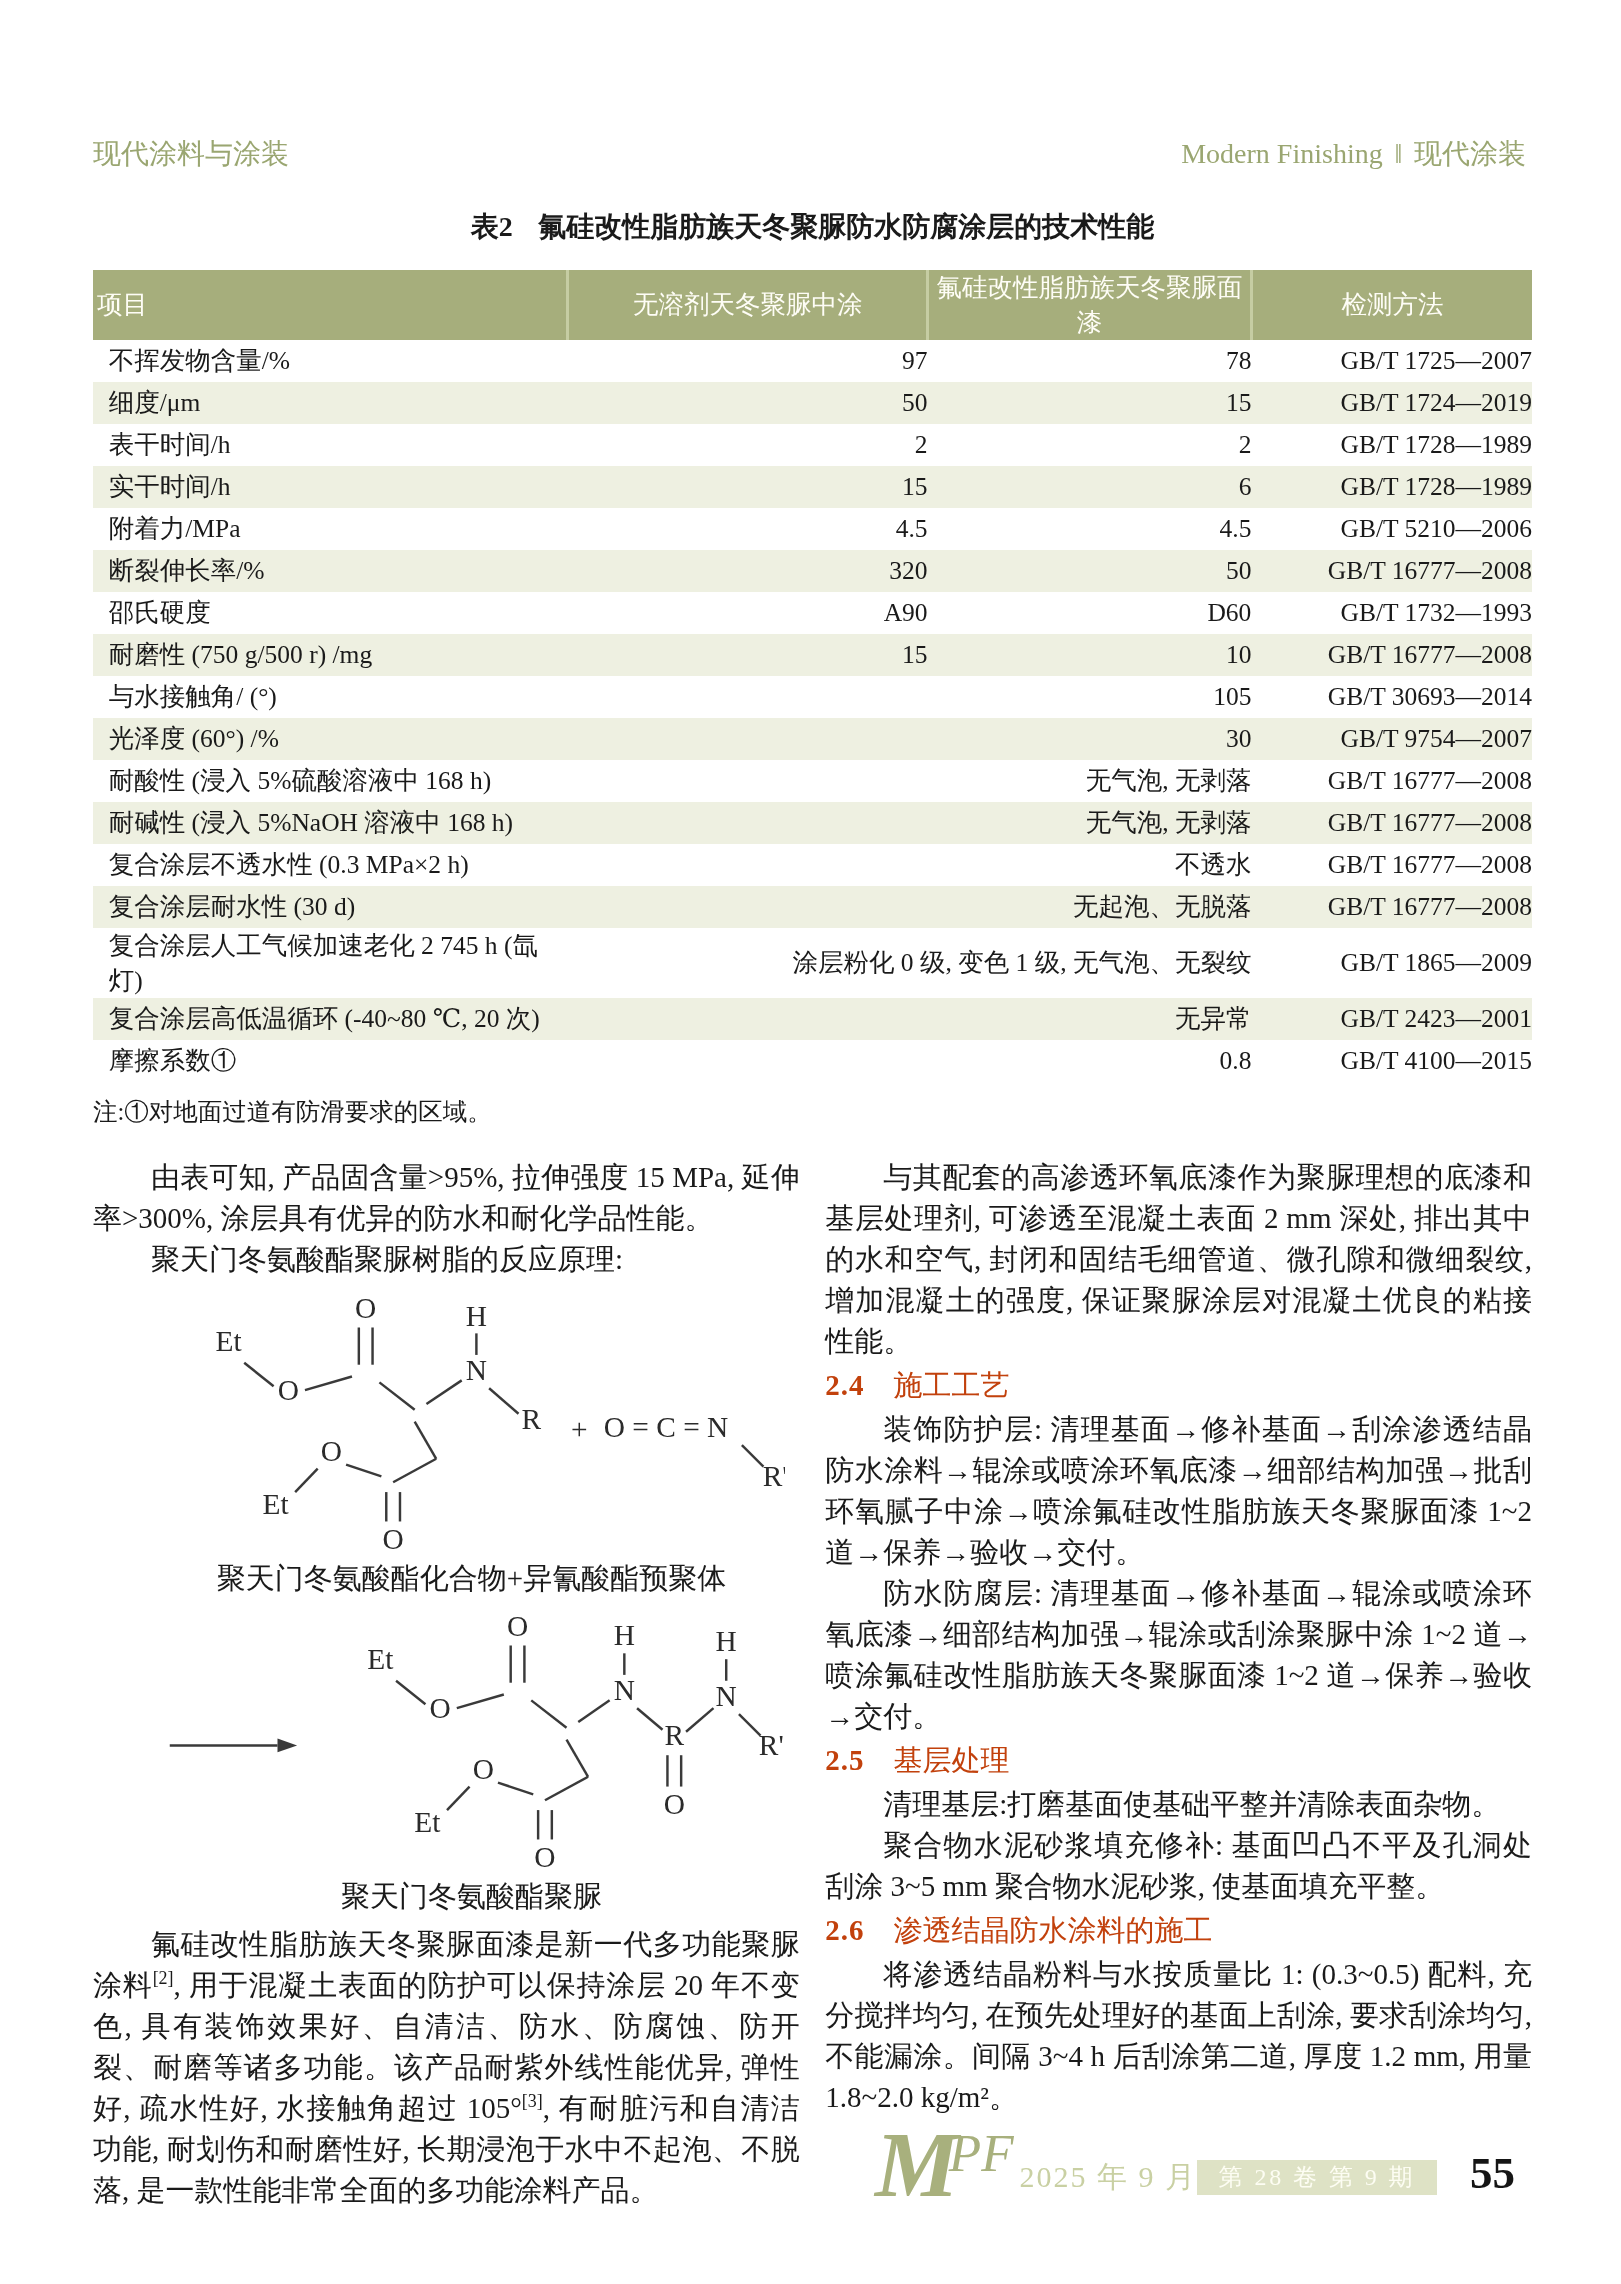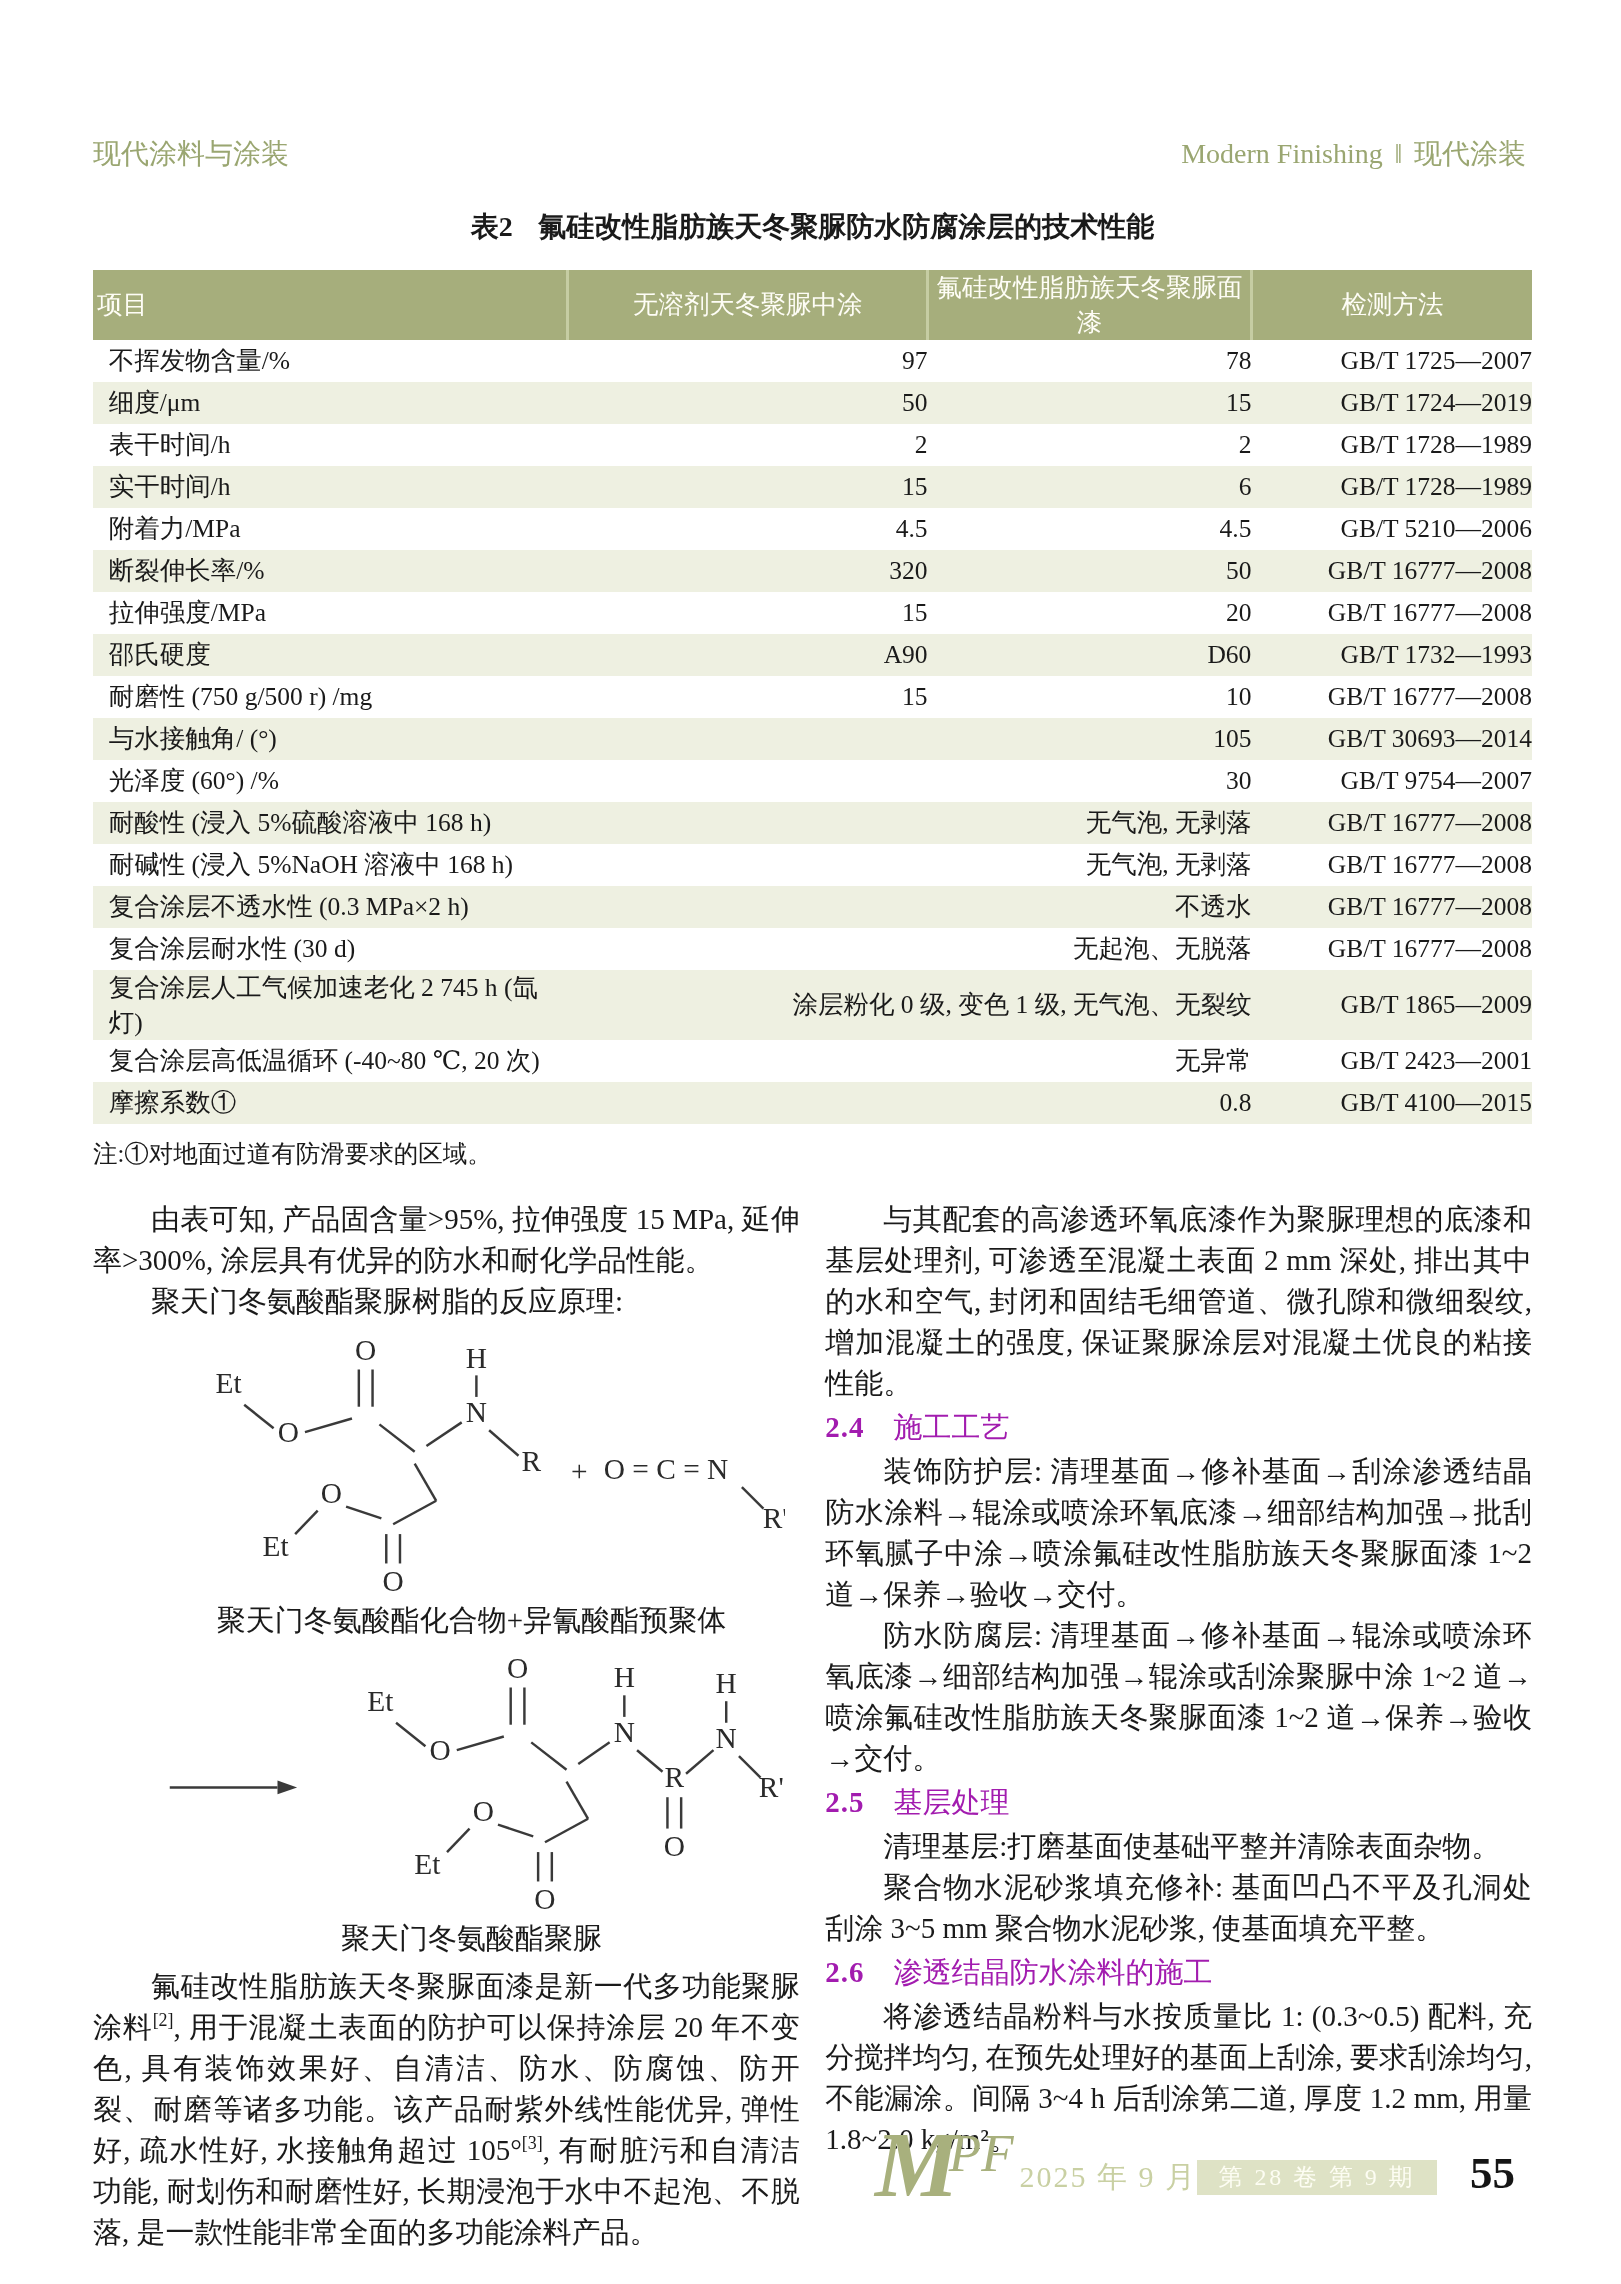--- a/index.html
+++ b/index.html
@@ -32,21 +32,21 @@
   table.spec tbody td { height:42px; padding:0; }
   table.spec tbody tr:nth-child(even) td { background:#eef0e1; }
   .c-label { text-align:left; padding-left:15.7px !important; }
   .c-center { text-align:right; }
   .table-note { font-size:24.5px; margin-top:13.7px; color:#1a1a1a; }
   
   .columns { display:flex; gap:25.5px; margin-top:29px; }
   .col { width:707px; font-size:29px; line-height:41px; text-align:justify; }
   .para { text-indent:2em; margin:0; }
   sup { font-size:0.62em; line-height:0; }
-  .sec-head { color:#a21caf; margin:2.9px 0; }
+  .sec-head { color:#c2410c; margin:2.9px 0; }
   .sec-num { font-weight:bold; margin-right:29px; letter-spacing:1px; }
   
   .diagram { margin:9.8px 0 3.9px 0; }
   .diagram svg { display:block; margin-left:65px; }
   .diagram .chem-caption {
     text-align:center; font-size:29px; margin:2px 0 7.8px 0; text-indent:0;
     width:627px; margin-left:65px; line-height:39px;
   }
   .chem-line { stroke:#3a3a3a; stroke-width:2.5; }
   .chem-text { font-family:"Liberation Serif","DejaVu Serif",serif; font-size:30px; fill:#2b2b2b; }
@@ -128,26 +128,20 @@
             <td class="c-center">4.5</td>
             <td class="c-center">GB/T 5210—2006</td>
           </tr>
           <tr>
             <td class="c-label">断裂伸长率/%</td>
             <td class="c-center">320</td>
             <td class="c-center">50</td>
             <td class="c-center">GB/T 16777—2008</td>
           </tr>
           <tr>
-            <td class="c-label">拉伸强度/MPa</td>
-            <td class="c-center">15</td>
-            <td class="c-center">20</td>
-            <td class="c-center">GB/T 16777—2008</td>
-          </tr>
-          <tr>
             <td class="c-label">邵氏硬度</td>
             <td class="c-center">A90</td>
             <td class="c-center">D60</td>
             <td class="c-center">GB/T 1732—1993</td>
           </tr>
           <tr>
             <td class="c-label">耐磨性 (750 g/500 r) /mg</td>
             <td class="c-center">15</td>
             <td class="c-center">10</td>
             <td class="c-center">GB/T 16777—2008</td>

